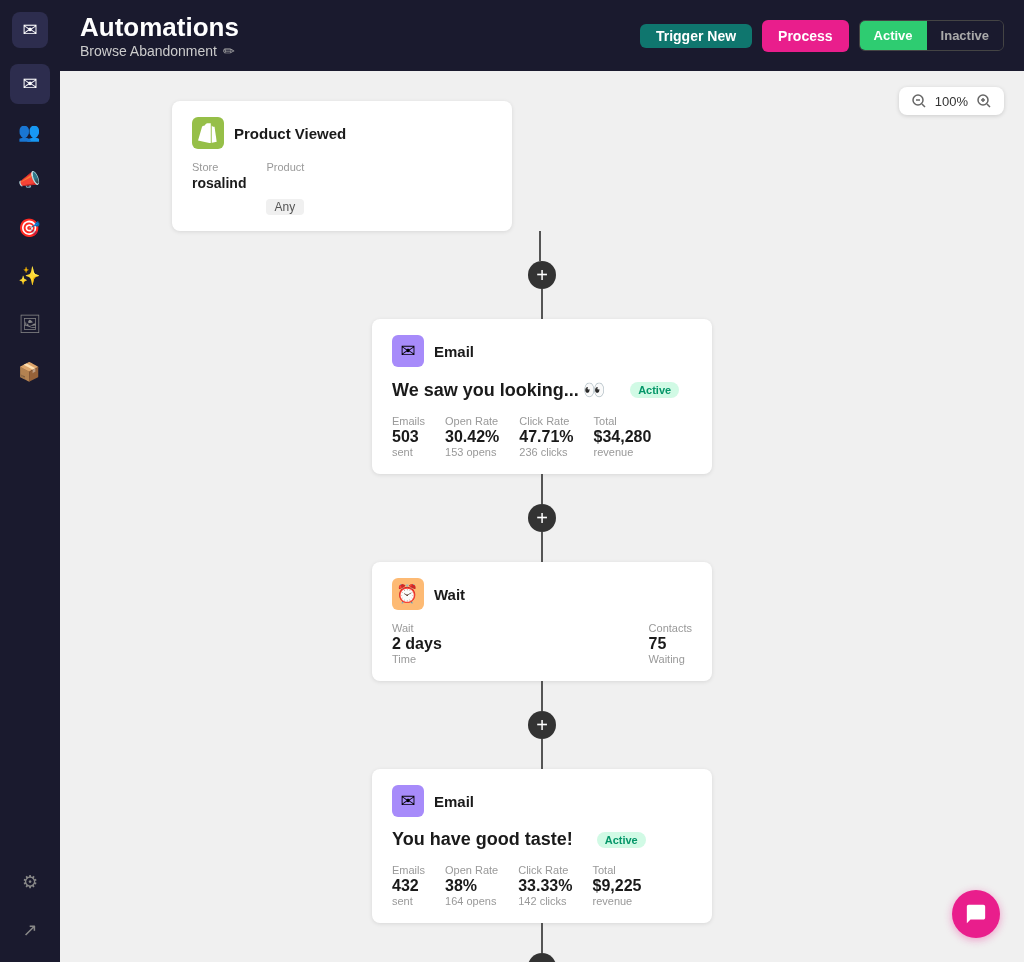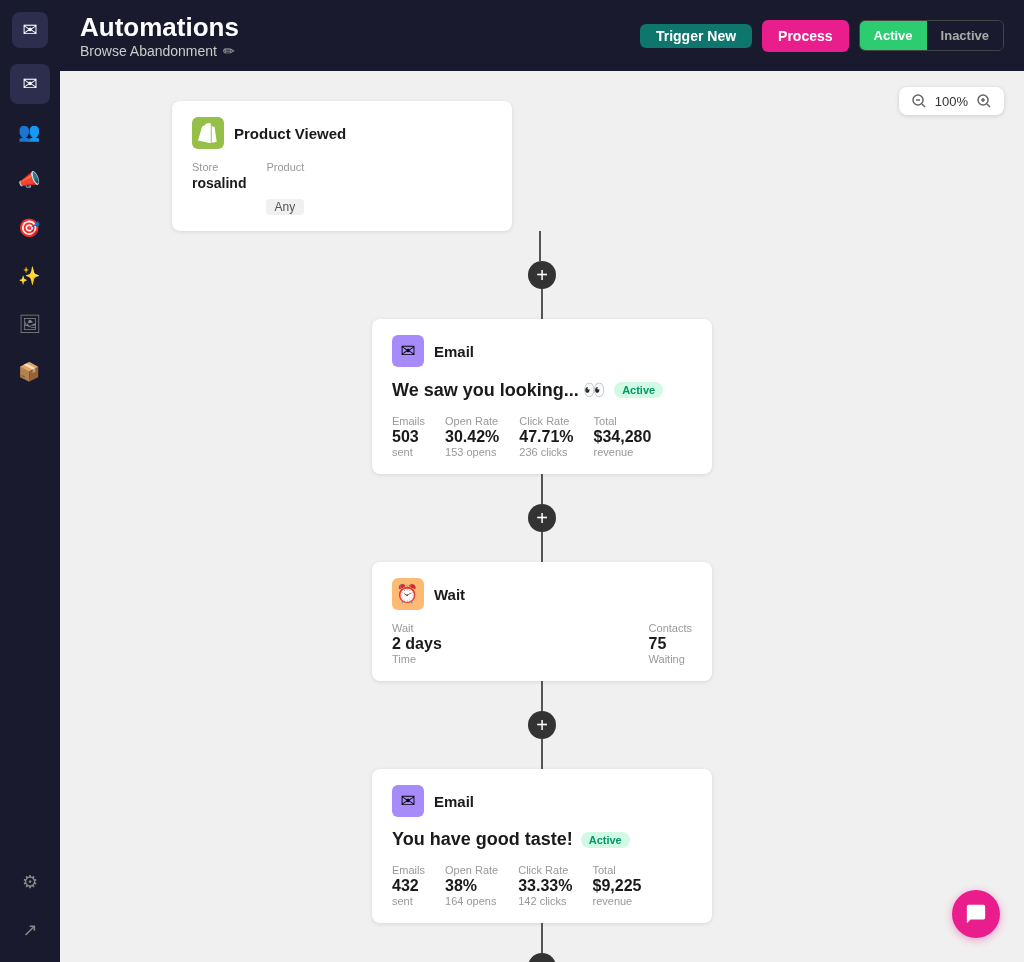--- a/index.html
+++ b/index.html
@@ -242,21 +242,21 @@
     .email-card {
       width: 340px;
     }
     .email-subject {
       font-size: 18px;
       font-weight: 700;
       color: #1a1a1a;
       margin-bottom: 14px;
       display: flex;
       align-items: center;
-      gap: 8px;
+      gap: 24px;
     }
     .status-badge {
       background: #d1fae5;
       color: #059669;
       font-size: 11px;
       font-weight: 600;
       padding: 2px 8px;
       border-radius: 20px;
     }
     .stats-row {

